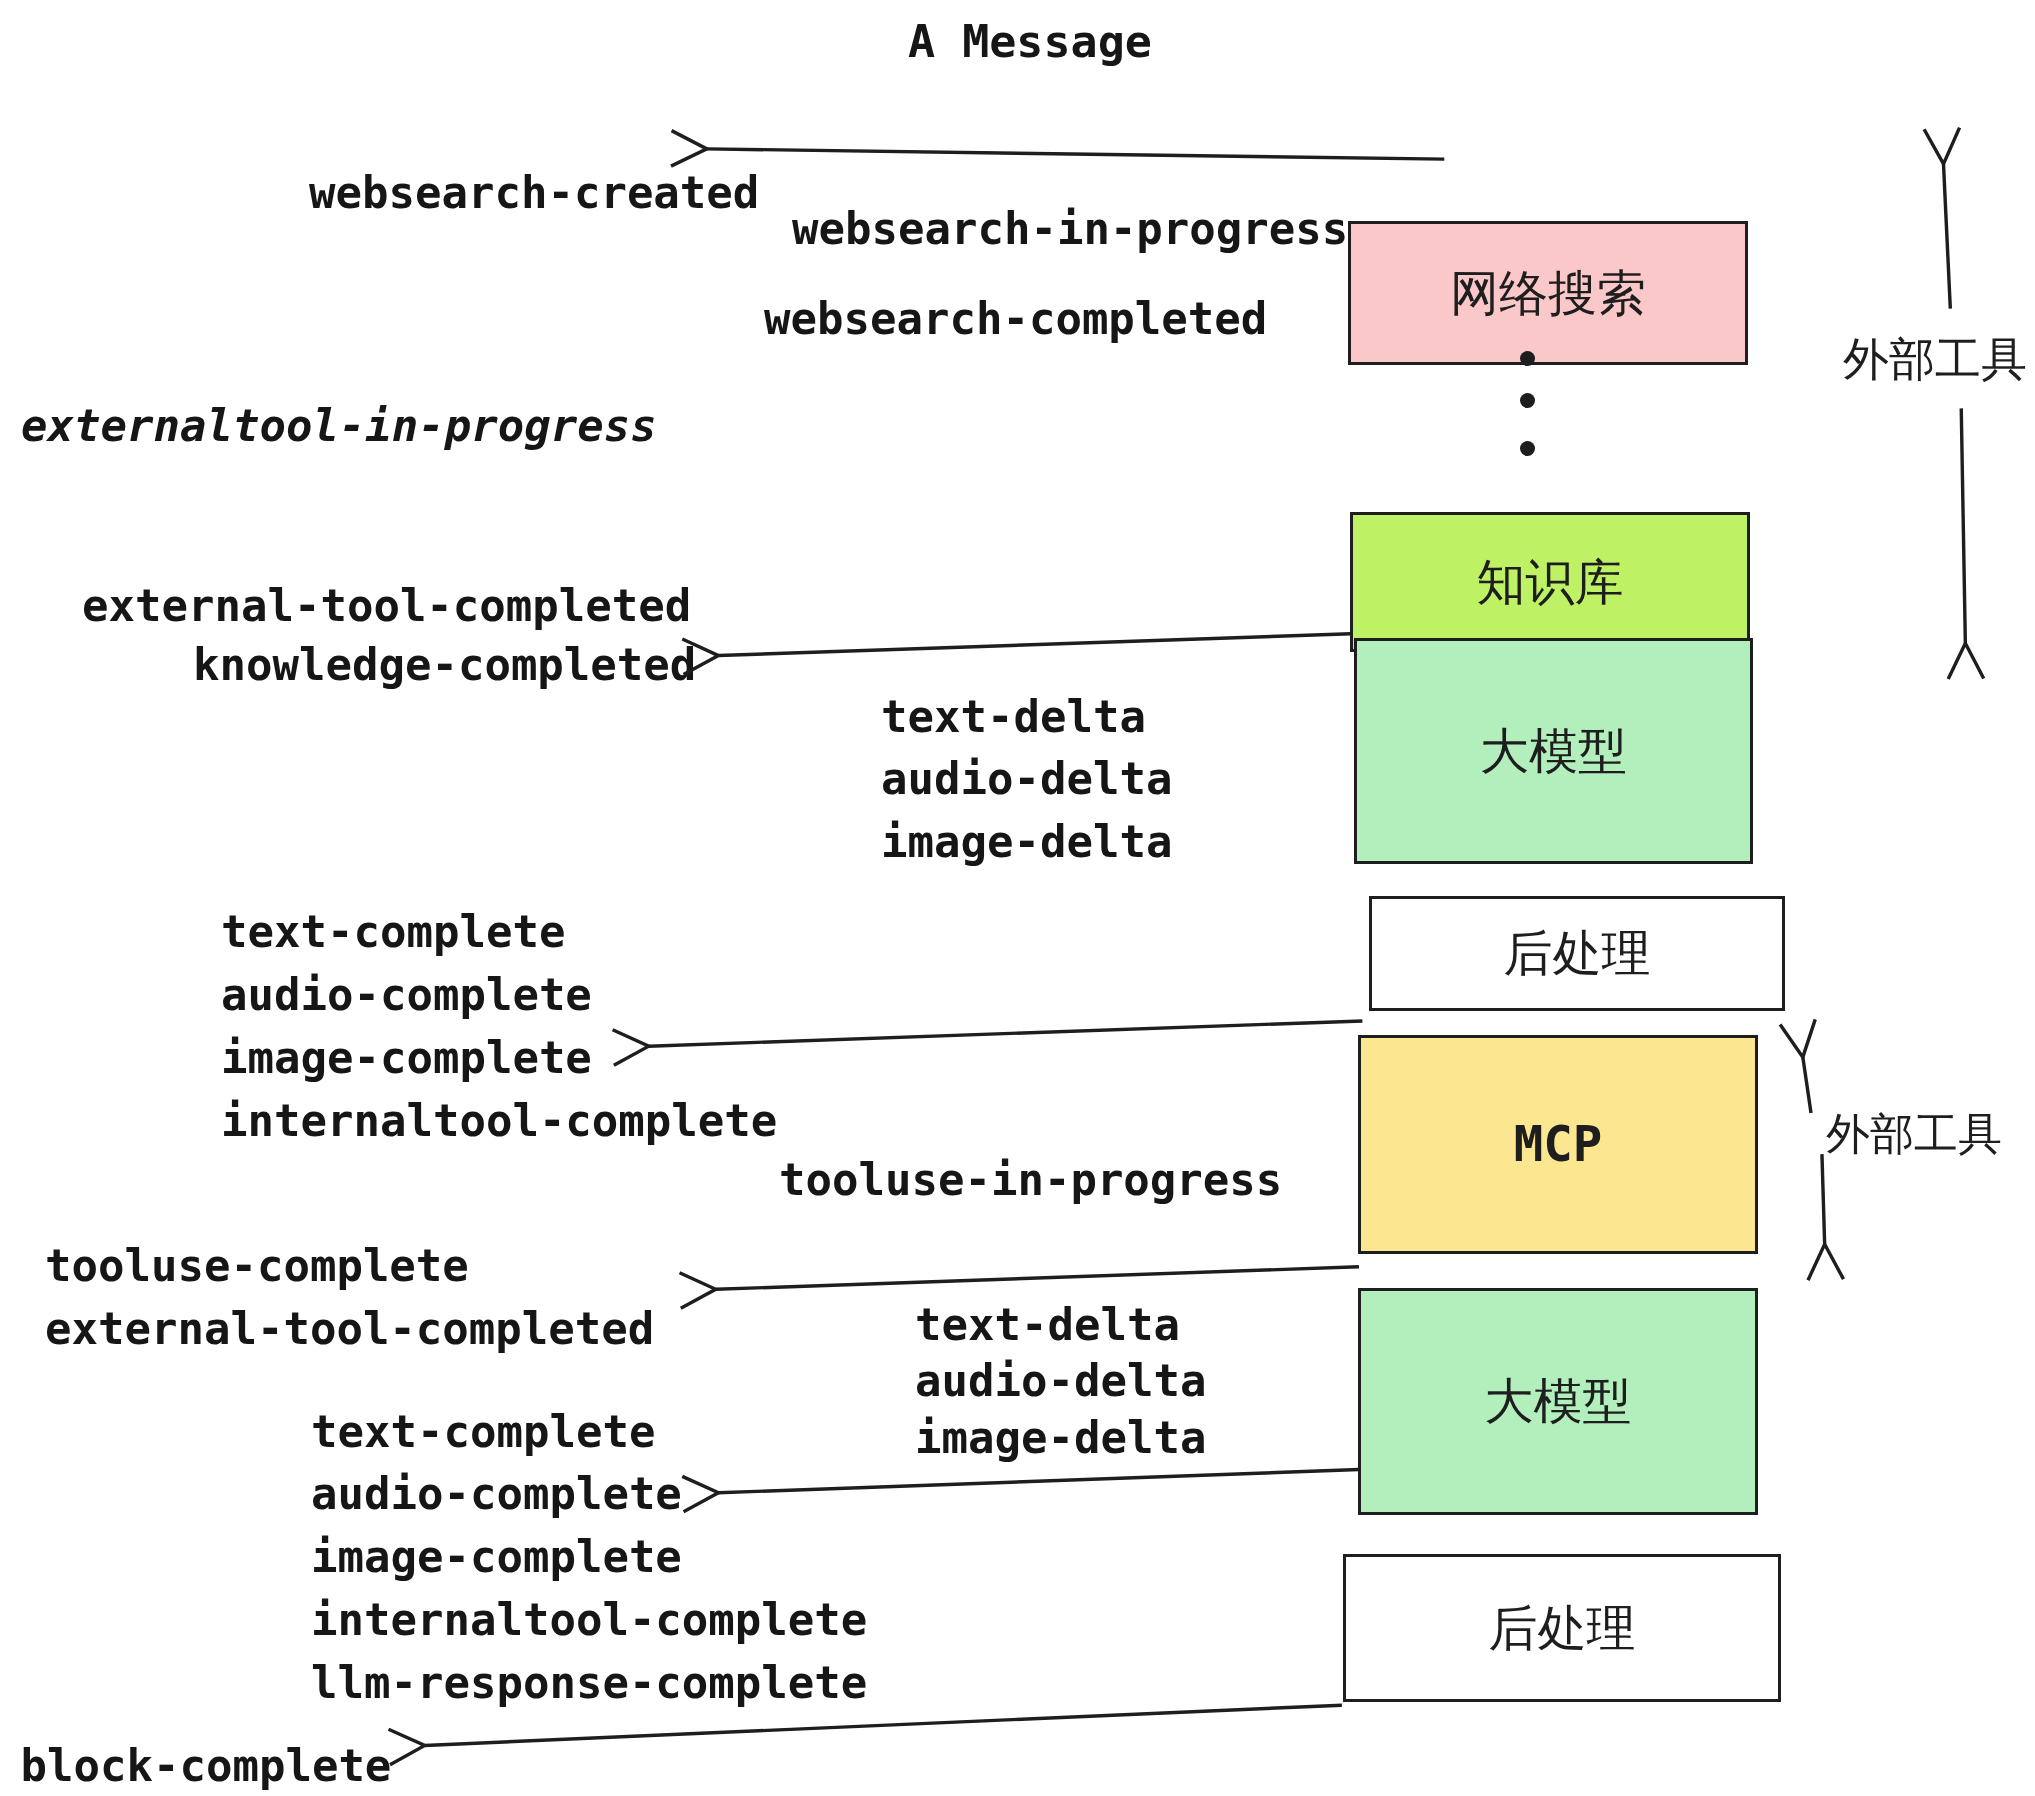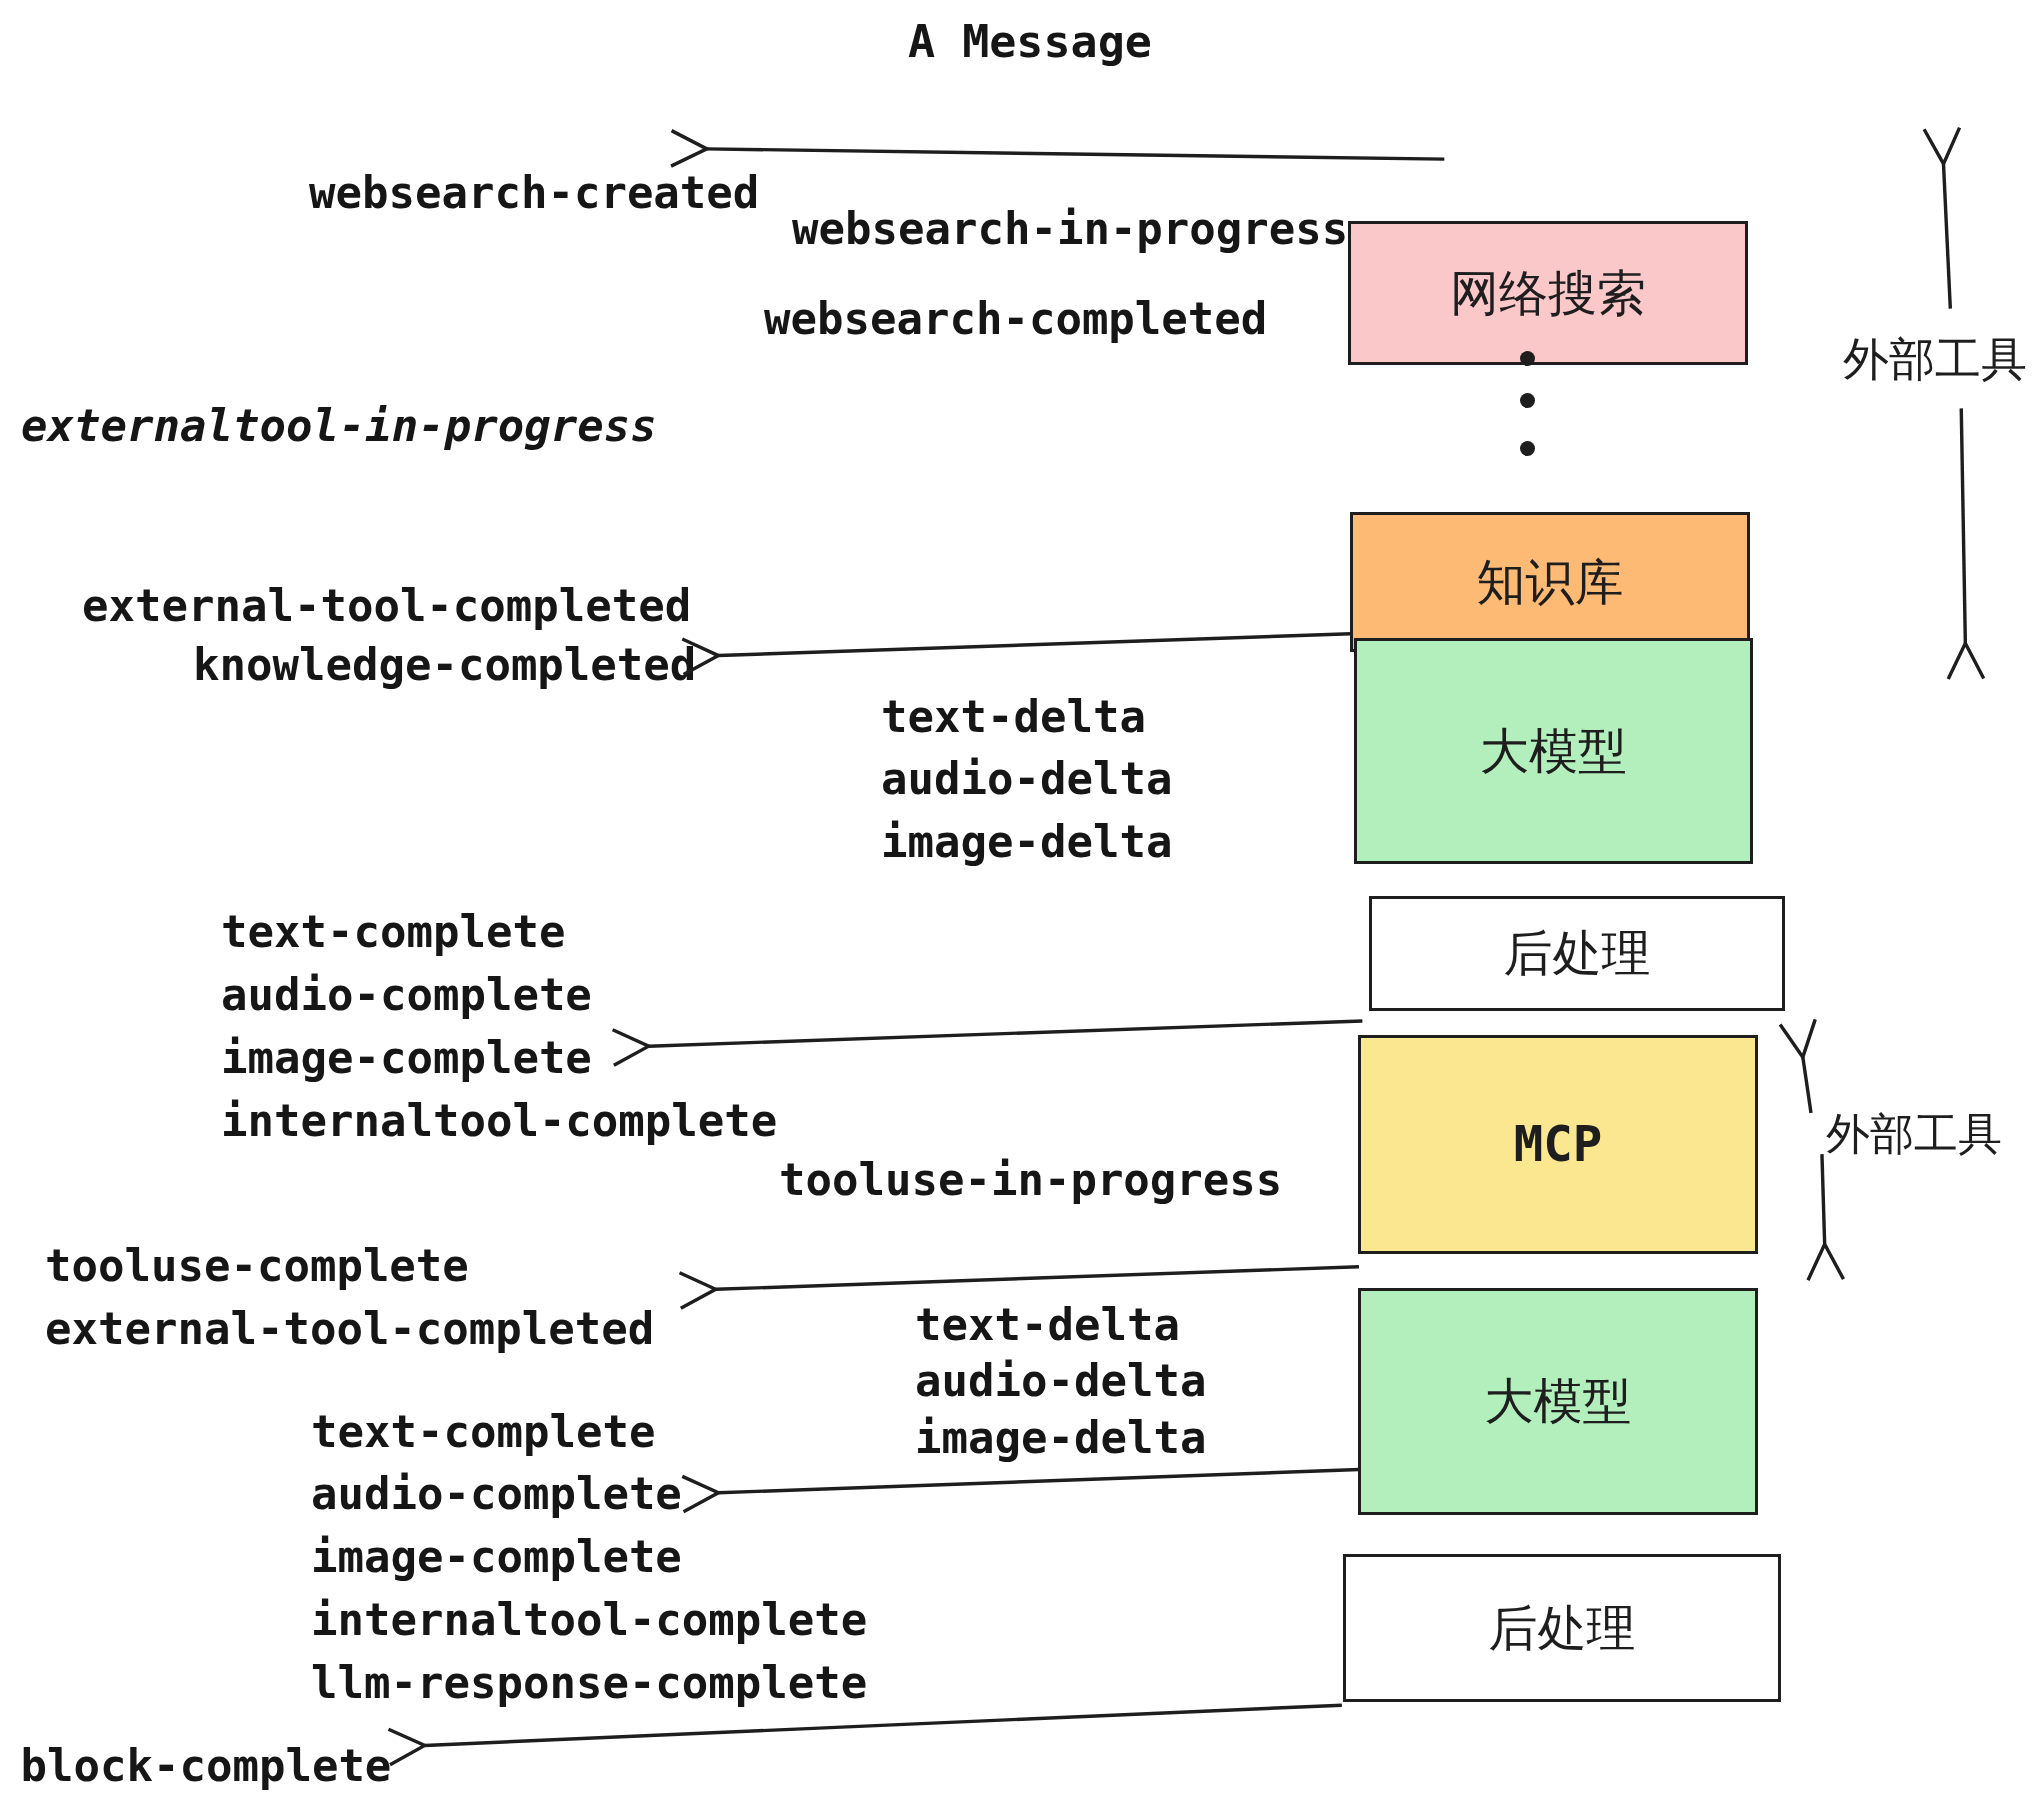--- a/index.html
+++ b/index.html
@@ -89,21 +89,21 @@
   <span class="ev" style="left:311px;top:1408px;">text-complete</span>
   <span class="ev" style="left:311px;top:1470px;">audio-complete</span>
   <span class="ev" style="left:311px;top:1533px;">image-complete</span>
   <span class="ev" style="left:311px;top:1596px;">internaltool-complete</span>
   <span class="ev" style="left:311px;top:1659px;">llm-response-complete</span>
   <span class="ev" style="left:20.5px;top:1742px;">block-complete</span>
 
   <div class="box" style="left: 1348px; top: 173px; width: 400px; height: 144px; background: rgb(251, 200, 201); margin-top: 48px;">
     <span class="cn-label">网络搜索</span>
   </div>
-  <div class="box" style="left: 1350px; top: 512px; width: 400px; height: 140px; background: #fdba74;">
+  <div class="box" style="left: 1350px; top: 512px; width: 400px; height: 140px; background: #bef264;">
     <span class="cn-label">知识库</span>
   </div>
   <div class="box" style="left: 1354px; top: 638px; width: 399px; height: 226px; background: rgb(178, 239, 189);">
     <span class="cn-label">大模型</span>
   </div>
   <div class="box" style="left: 1369px; top: 896px; width: 416px; height: 115px; background: rgb(255, 255, 255);">
     <span class="cn-label">后处理</span>
   </div>
   <div class="box" style="left: 1358px; top: 1035px; width: 400px; height: 219px; background: rgb(251, 231, 143);">
     <span class="mono-label">MCP</span>

